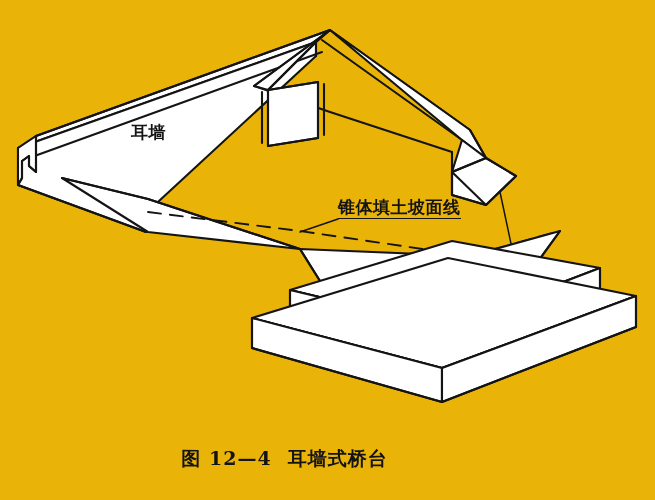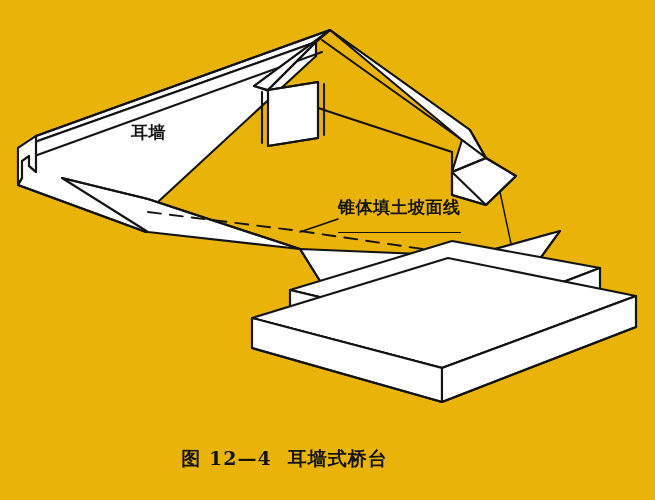--- a/index.html
+++ b/index.html
@@ -37,21 +37,21 @@
   }
   #label-wing-wall {
     left: 131px;
     top: 124px;
     font-size: 17px;
   }
   #label-slope-line {
     left: 338px;
     top: 199px;
     font-size: 17px;
-    padding-bottom: 16px;
+    padding-bottom: 2px;
     border-bottom: 1.6px solid #141414;
   }
   #figure-caption {
     position: absolute;
     left: 0;
     top: 446px;
     width: 569px;
     text-align: center;
     color: #141414;
     font-family: "DejaVu Serif", "Liberation Serif", serif;

